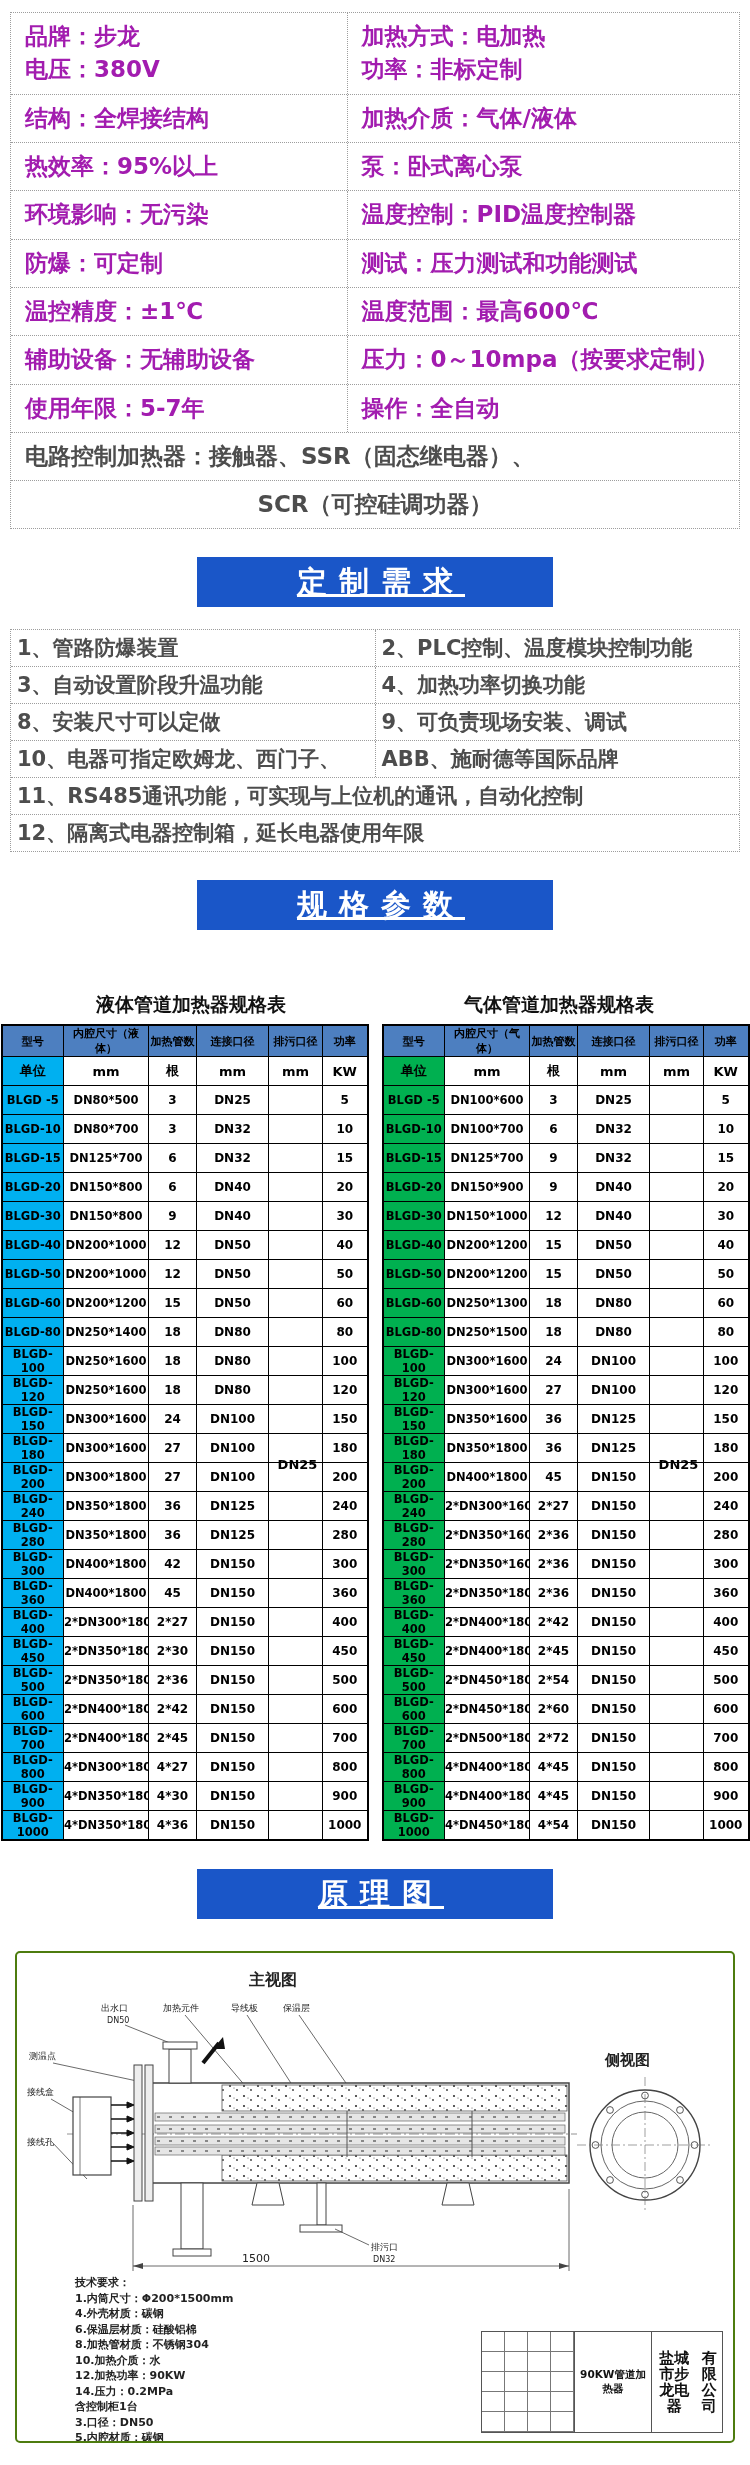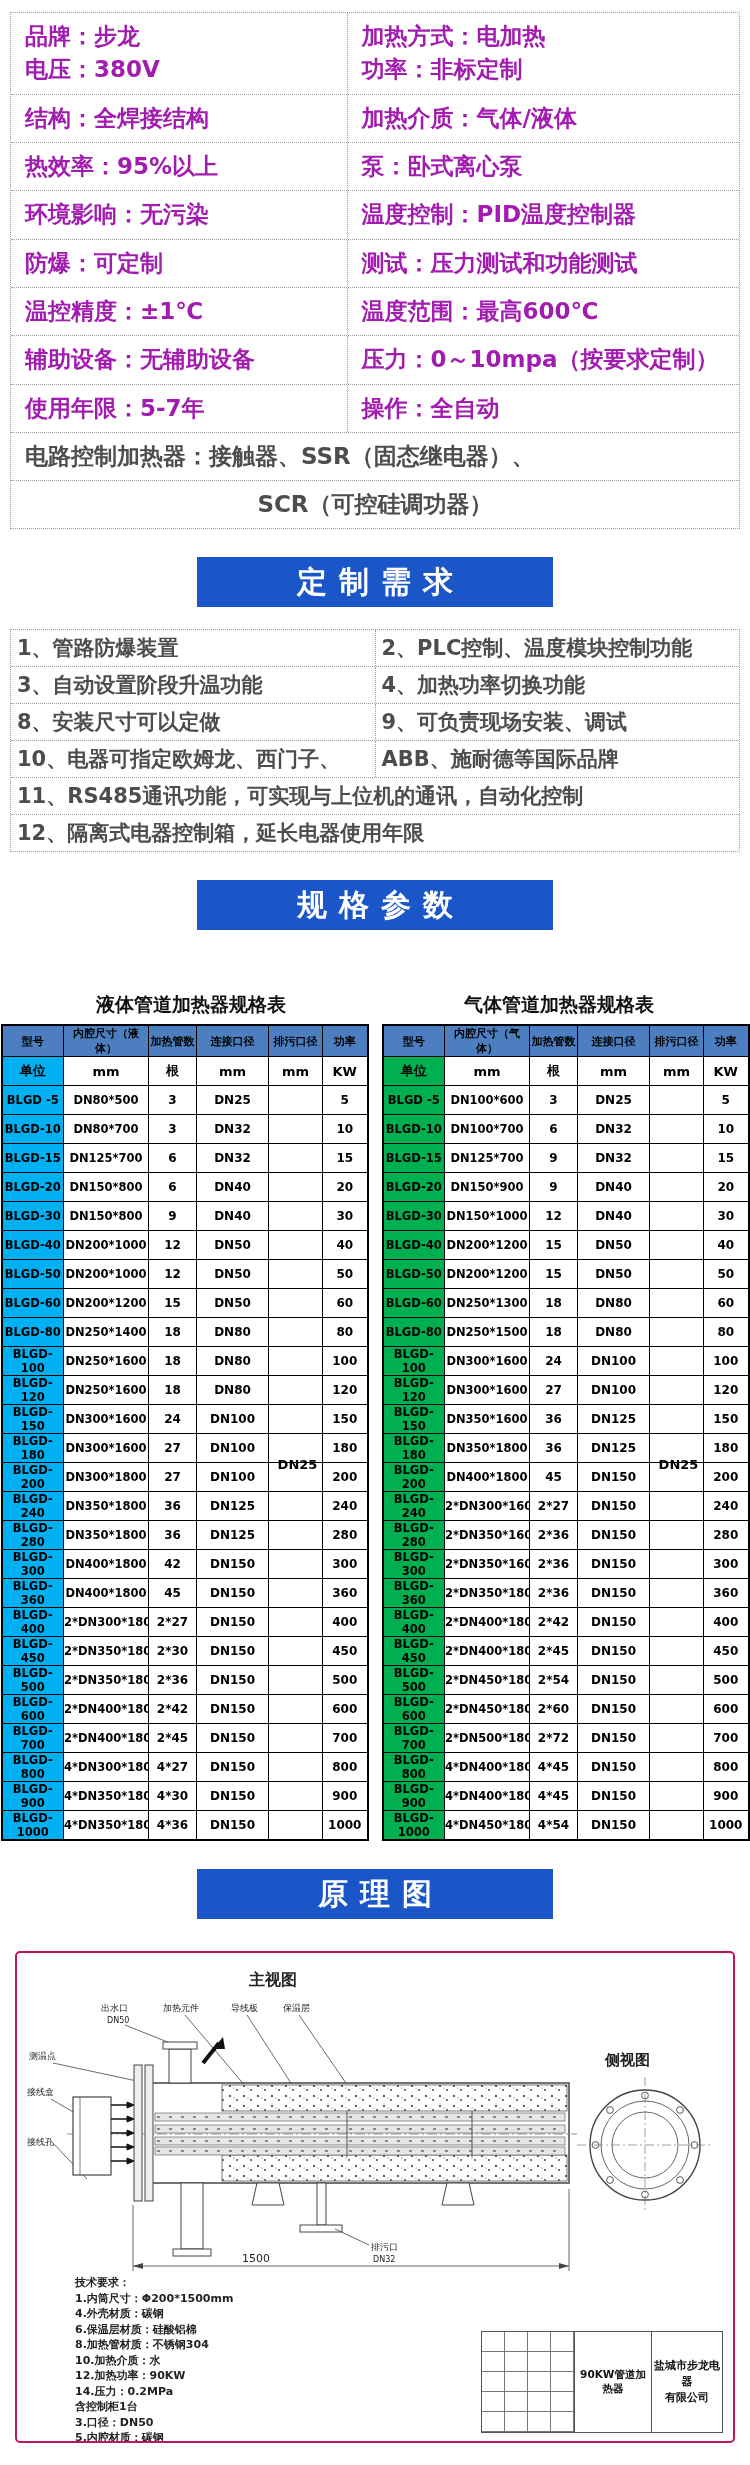--- a/index.html
+++ b/index.html
@@ -12,21 +12,21 @@
   .spec-cell{padding:7px 0 7px 14px;font-size:23px;font-weight:600;color:#a21caf;
              white-space:pre-line;line-height:1.45;display:flex;align-items:center;}
   .spec-left{width:46%;border-right:1px dotted #9d9d9d;}
   .spec-right{width:54%;}
   .spec-full{width:100%;padding:8px 0 8px 14px;font-size:23px;font-weight:600;color:#4d4d4d;}
   .spec-full.centered{text-align:center;padding-left:0;justify-content:center;display:flex;}
 
   
   .banner{width:356px;height:50px;margin:28px auto 22px auto;background:#1a56c8;color:#fff;
           display:flex;align-items:center;justify-content:center;font-size:30px;font-weight:bold;
-          letter-spacing:12px;text-indent:12px;}
+          letter-spacing:12px;text-indent:12px;text-decoration:underline;}
 
   
   .custom-box{margin:0 10px;border:1px dotted #9d9d9d;}
   .custom-row{display:flex;border-bottom:1px dotted #9d9d9d;min-height:36px;align-items:stretch;}
   .custom-row:last-child{border-bottom:none;}
   .custom-cell{font-size:21px;font-weight:600;color:#4d4d4d;display:flex;align-items:center;padding-left:6px;}
   .custom-left{width:50%;border-right:1px dotted #9d9d9d;}
   .custom-right{width:50%;}
   .custom-full{width:100%;}
 
@@ -46,37 +46,37 @@
   td.model{font-size:11.5px;}
   td.size{font-size:11.5px;}
   td.num{font-size:12px;}
   td.drain{border-top:none;border-bottom:none;}
   .liquid td.model,.liquid td.unit-label{background:#00b0f0;}
   .gas td.model,.gas td.unit-label{background:#00b050;}
   .drain-overlay{position:absolute;left:269px;width:56px;top:53%;text-align:center;
                  font-size:13px;font-weight:bold;color:#000;}
 
   
-  .draw-box{position:relative;margin:32px 15px 10px 15px;height:488px;border:2px solid #be185d;
+  .draw-box{position:relative;margin:32px 15px 10px 15px;height:488px;border:2px solid #4d7c0f;
             border-radius:5px;background:#fff;overflow:hidden;}
   .draw-box svg{position:absolute;left:0;top:0;}
   svg text{font-family:"DejaVu Sans",sans-serif;fill:#222;}
   .notes{position:absolute;left:58px;top:322px;font-size:11px;line-height:15.5px;color:#222;font-weight:bold;}
   .notes-cols{display:flex;flex-direction:column;}
   .notes-col-l{width:225px;}
   .notes-col-r{width:190px;}
   .titleblock{position:absolute;right:10px;bottom:8px;width:240px;height:100px;border:1px solid #555;
               display:flex;}
   .tb-grid{width:92px;border-right:1px solid #555;
            background-image:repeating-linear-gradient(to right,transparent 0 22px,#777 22px 23px),
                             repeating-linear-gradient(to bottom,transparent 0 19px,#777 19px 20px);}
   .tb-prod{width:72px;border-right:1px solid #555;display:flex;align-items:center;justify-content:center;
            text-align:center;font-size:10.5px;font-weight:bold;color:#111;padding:2px;}
-  .tb-comp{flex:1;display:flex;flex-direction:column;align-items:center;justify-content:center;
-           font-size:11px;font-weight:bold;color:#111;text-align:center;line-height:16px;}
+  .tb-comp{flex:1;display:flex;flex-direction:row;align-items:center;justify-content:center;
+           font-size:15px;font-weight:bold;color:#111;text-align:center;line-height:16px;}
 </style>
 </head>
 <body>
 
 <div class="spec-box">
   <div class="spec-row">
     <div class="spec-cell spec-left">品牌：步龙
 电压：380V</div>
     <div class="spec-cell spec-right">加热方式：电加热
 功率：非标定制</div>

